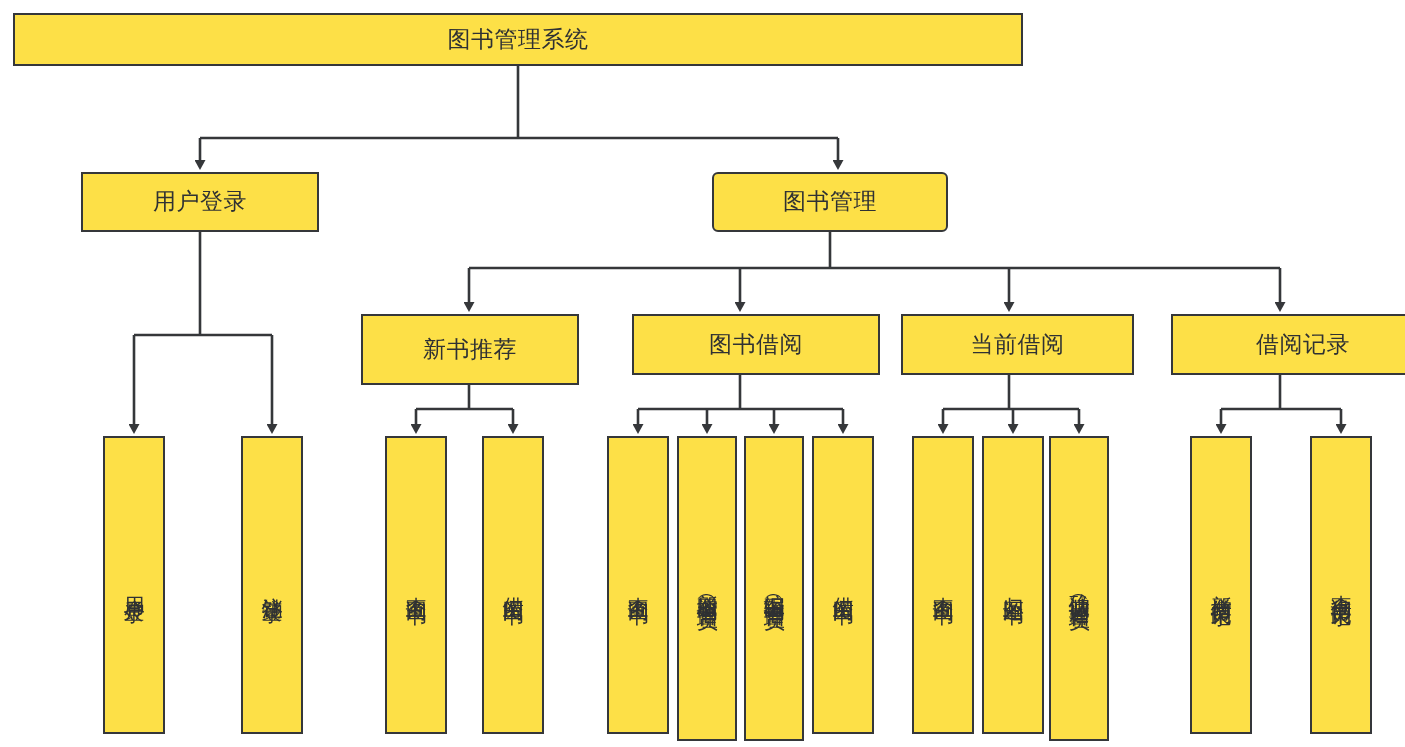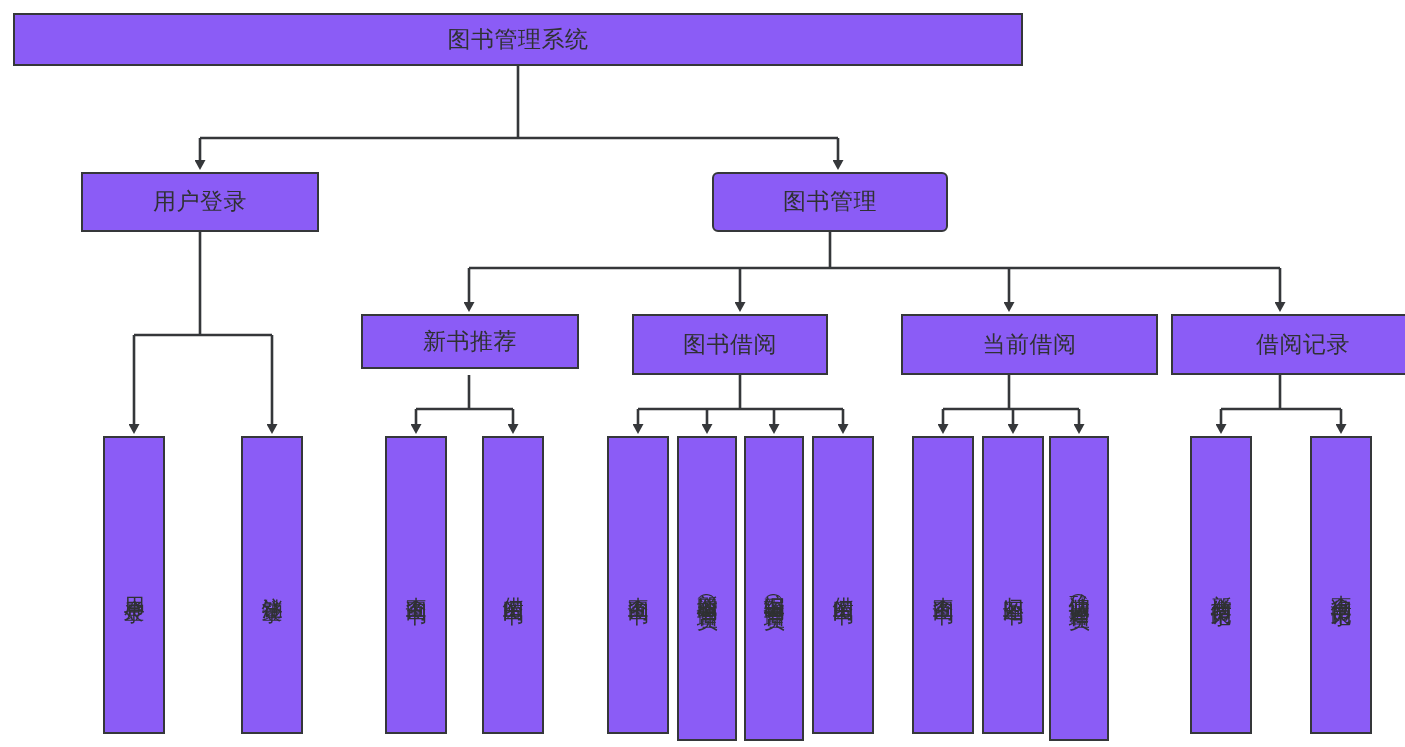--- a/index.html
+++ b/index.html
@@ -21,21 +21,21 @@
     position: absolute;
     left: 0;
     top: 0;
     width: 1405px;
     height: 747px;
     pointer-events: none;
   }
   .node {
     position: absolute;
     box-sizing: border-box;
-    background: #8b5cf6;
+    background: #fde047;
     border: 2.5px solid #35373a;
     display: flex;
     align-items: center;
     justify-content: center;
     color: #2f3133;
   }
   .node .label {
     display: block;
     text-align: center;
     line-height: 1.12;
@@ -130,27 +130,27 @@
     <span class="label">图书管理系统</span>
   </div>
 
   <div class="node horiz" style="left: 81px; top: 172px; width: 238px; height: 60px;">
     <span class="label">用户登录</span>
   </div>
   <div class="node horiz" style="left: 712px; top: 172px; width: 236px; height: 60px; border-radius: 6px;">
     <span class="label">图书管理</span>
   </div>
 
-  <div class="node horiz" style="left: 361px; top: 314px; width: 218px; height: 55px;">
+  <div class="node horiz" style="left: 361px; top: 314px; width: 218px; height: 71px;">
     <span class="label">新书推荐</span>
   </div>
-  <div class="node horiz" style="left: 632px; top: 314px; width: 196px; height: 61px;">
+  <div class="node horiz" style="left: 632px; top: 314px; width: 248px; height: 61px;">
     <span class="label">图书借阅</span>
   </div>
-  <div class="node horiz" style="left: 901px; top: 314px; width: 257px; height: 61px;">
+  <div class="node horiz" style="left: 901px; top: 314px; width: 233px; height: 61px;">
     <span class="label">当前借阅</span>
   </div>
   <div class="node horiz" style="left: 1171px; top: 314px; width: 264px; height: 61px;">
     <span class="label">借阅记录</span>
   </div>
 
   <div class="node vert" style="left: 103px; top: 436px; width: 62px; height: 298px;">
     <span class="label">用户登录</span>
   </div>
   <div class="node vert" style="left: 241px; top: 436px; width: 62px; height: 298px;">

